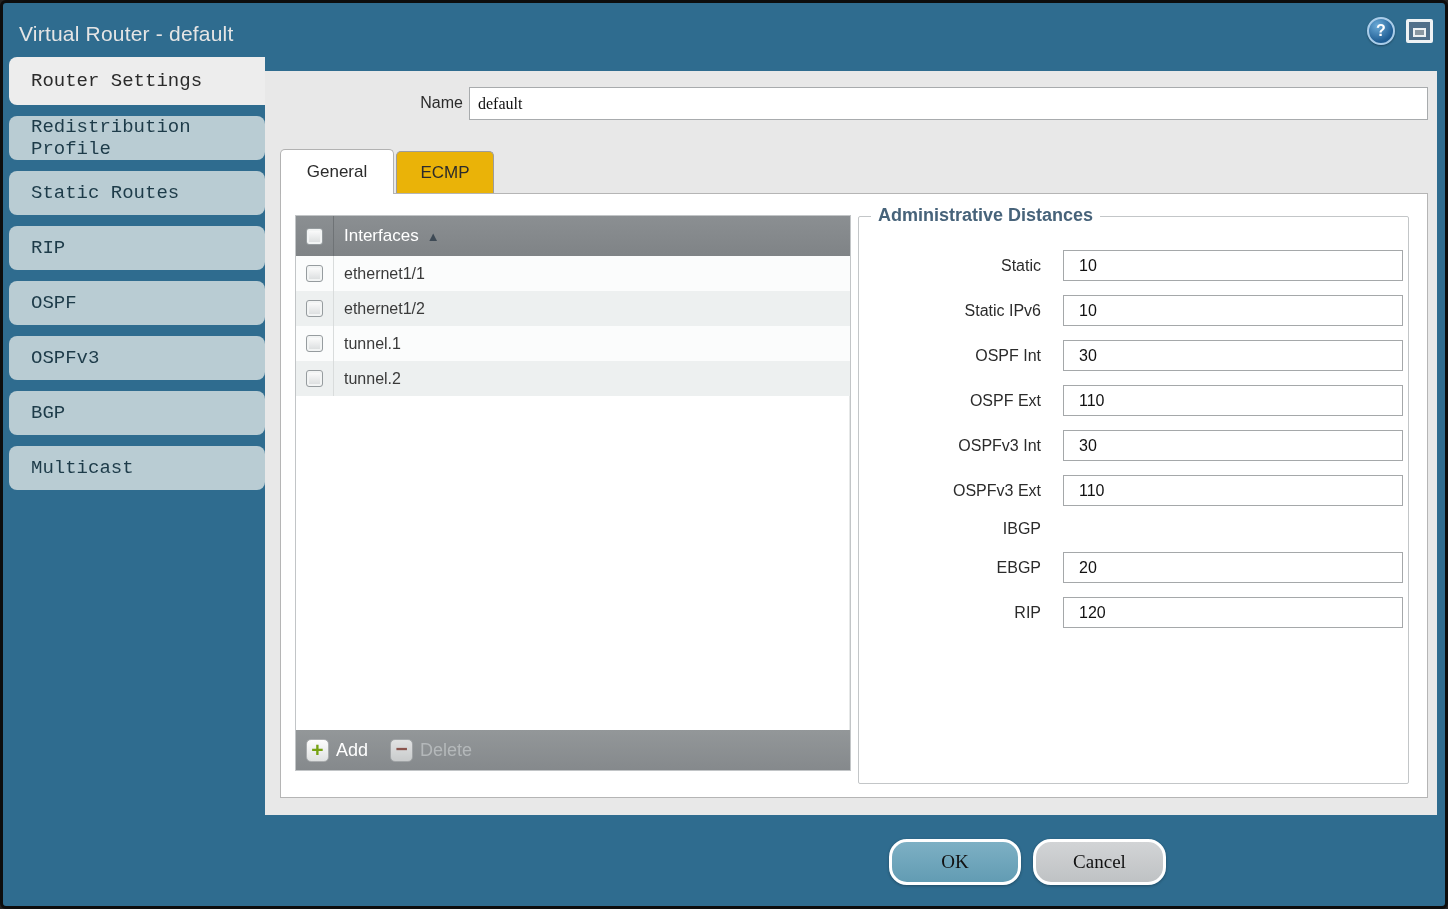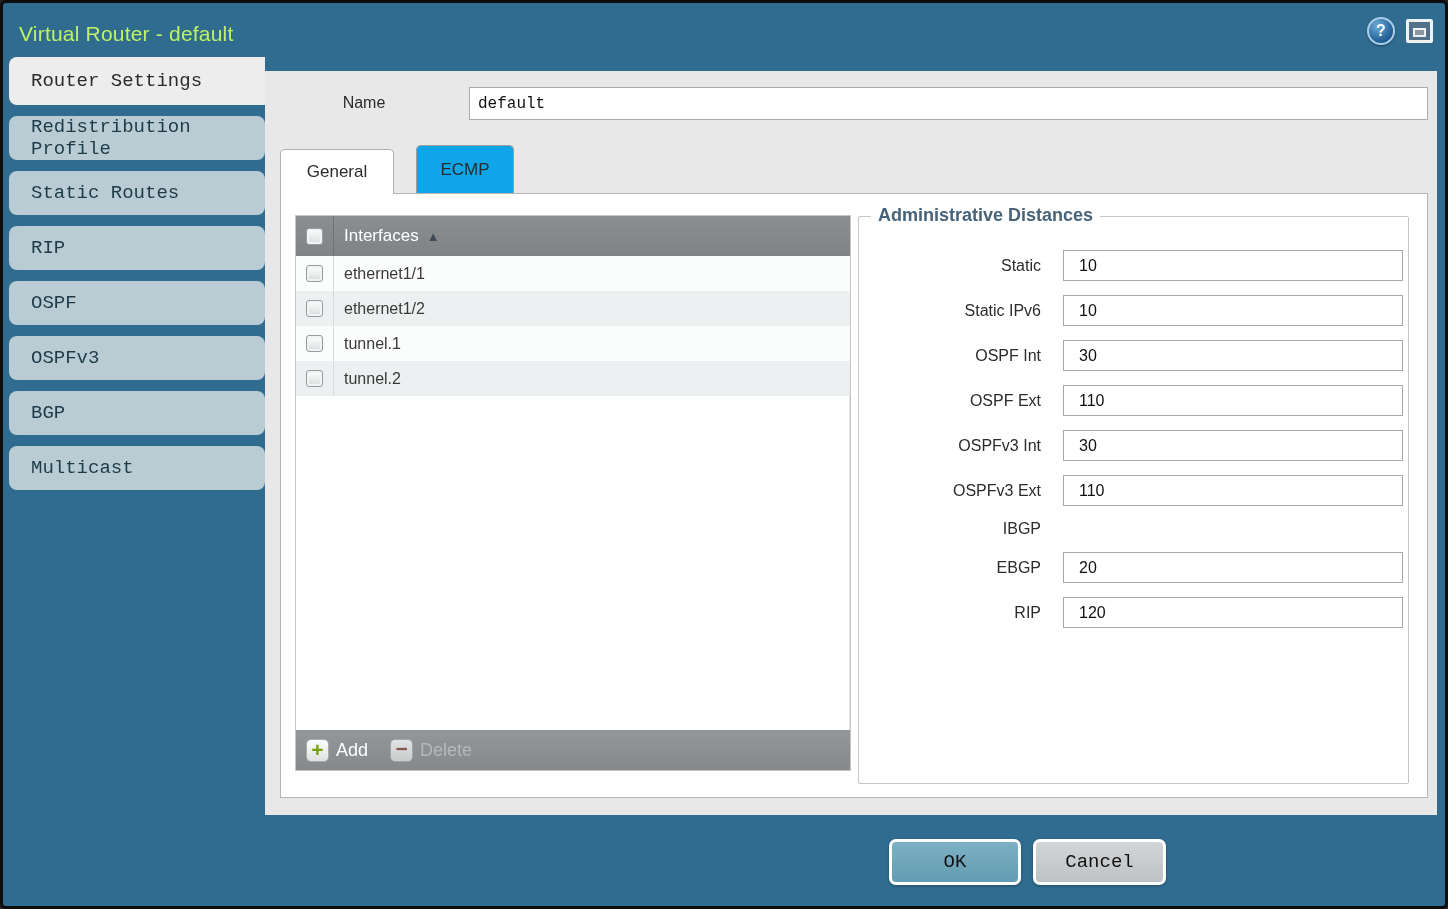--- a/index.html
+++ b/index.html
@@ -12,21 +12,21 @@
     background: #2f6c8f;
     border: 3px solid #0d0d0d;
     border-radius: 6px;
     overflow: hidden;
   }
 
   
   .titlebar { position:absolute; left:0; top:0; width:100%; height:62px; }
   .title-text {
     position:absolute; left:16px; top:19px;
-    color:#bef264; font-size:21px; letter-spacing:0.2px;
+    color:#e5e5e5; font-size:21px; letter-spacing:0.2px;
   }
   .title-icons { position:absolute; right:12px; top:14px; display:flex; gap:11px; align-items:center; }
   .help-icon {
     width:28px; height:28px; border-radius:50%;
     background: radial-gradient(circle at 35% 28%, #6cabd8, #1f5d93 70%);
     border:2px solid #aacde9;
     color:#fff; font-weight:bold; font-size:16px;
     display:flex; align-items:center; justify-content:center;
     box-shadow: 0 1px 2px rgba(0,0,0,.35);
   }
@@ -50,41 +50,41 @@
   }
 
   
   .content {
     position:absolute; left:262px; top:68px;
     width:1172px; height:744px; background:#e8e8e8;
   }
   .name-row { position:absolute; top:16px; left:0; width:100%; }
   .name-label {
     position:absolute; left:0; top:7px; width:198px;
-    text-align:center; font-size:16px; color:#2b2b2b;
+    text-align:right; font-size:16px; color:#2b2b2b;
   }
   .name-input {
     position:absolute; left:204px; top:0; width:959px; height:33px;
     border:1px solid #a8abad; background:#fff;
-    font-family:Liberation Mono, monospace; font-size:16px; padding:0 8px; color:#111;
-  }
-
-  
-  .tabstrip { position:absolute; left:15px; top:77px; height:45px; display:flex; align-items:flex-end; z-index:3;gap:20px; }
+    font-family:Liberation Serif, serif; font-size:16px; padding:0 8px; color:#111;
+  }
+
+  
+  .tabstrip { position:absolute; left:15px; top:77px; height:45px; display:flex; align-items:flex-end; z-index:3; }
   .inner-tab {
     font-size:17px; color:#2b2b2b; cursor:pointer;
     display:flex; align-items:center; justify-content:center;
     border-radius:5px 5px 0 0;
   }
   .inner-tab.active {
     width:114px; height:45px; background:#ffffff;
     border:1px solid #b2b2b2; border-bottom:none; position:relative; top:1px;
   }
   .inner-tab.inactive {
-    width:98px; height:48px; background:#0ea5e9;
+    width:98px; height:42px; background:#eab308;
     border:1px solid #9c9c9c; border-bottom:none; margin-left:2px;
   }
 
   .white-panel {
     position:absolute; left:15px; top:122px; width:1148px; height:605px;
     background:#ffffff; border:1px solid #b5b5b5; z-index:2;
   }
 
   
   .if-table {
@@ -143,24 +143,24 @@
     font-size:16px; color:#2b2b2b; flex:0 0 192px;
   }
   .admin-input {
     width:340px; height:31px; border:1px solid #a5a8aa; background:#fff;
     font-family:"Liberation Sans", sans-serif; font-size:16px; padding:0 15px; color:#111;
   }
 
   
   .dlg-footer { position:absolute; left:0; top:812px; width:100%; height:94px; }
   .btn {
-    position:absolute; top:24px; height:46px; border-radius:7px;
+    position:absolute; top:24px; height:46px; border-radius:18px;
     border:3px solid #ffffff; font-size:19px; color:#111;
     display:flex; align-items:center; justify-content:center; cursor:pointer;
-    font-family:Liberation Mono, monospace;
+    font-family:Liberation Serif, serif;
     box-shadow: 0 1px 3px rgba(0,0,0,.3);
   }
   .btn-ok { left:886px; width:132px; background:linear-gradient(180deg,#7db0c4,#629cb3); }
   .btn-cancel { left:1030px; width:133px; background:linear-gradient(180deg,#d2d4d6,#bfc2c4); }
 </style>
 </head>
 <body>
 
 <div class="dialog">
 

